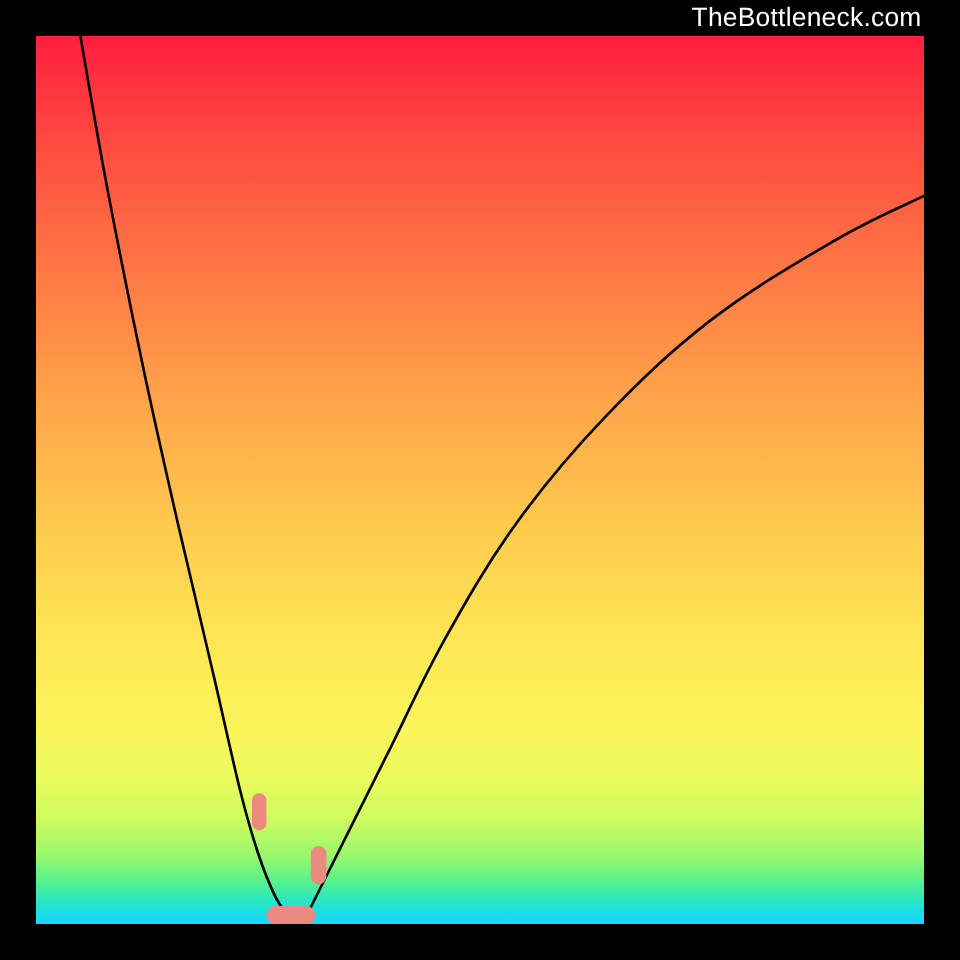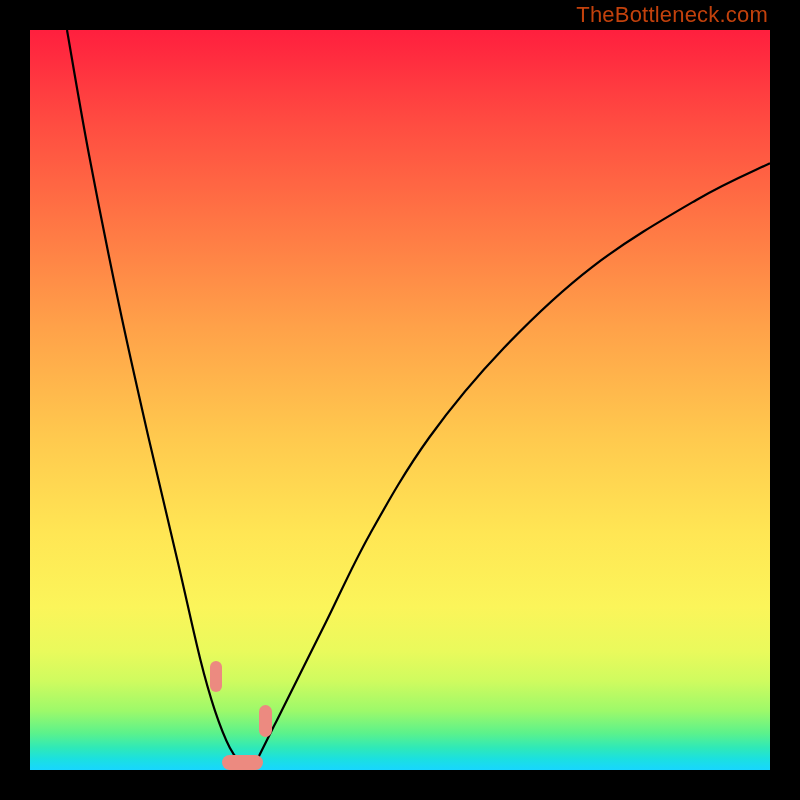--- a/index.html
+++ b/index.html
@@ -40,21 +40,21 @@
       #5cf28b 95%,
       #2fe9b8 97%,
       #1be0e0 98.5%,
       #18d6ff 100%
     );
   }
   .watermark {
     position: absolute;
     top: 2px;
     right: 32px;
-    color: #c2410c;
+    color: #ffffff;
     font-size: 22px;
     letter-spacing: 0.2px;
     font-weight: 500;
   }
   svg.curves {
     position: absolute;
     top: 0;
     left: 0;
     width: 740px;
     height: 740px;

